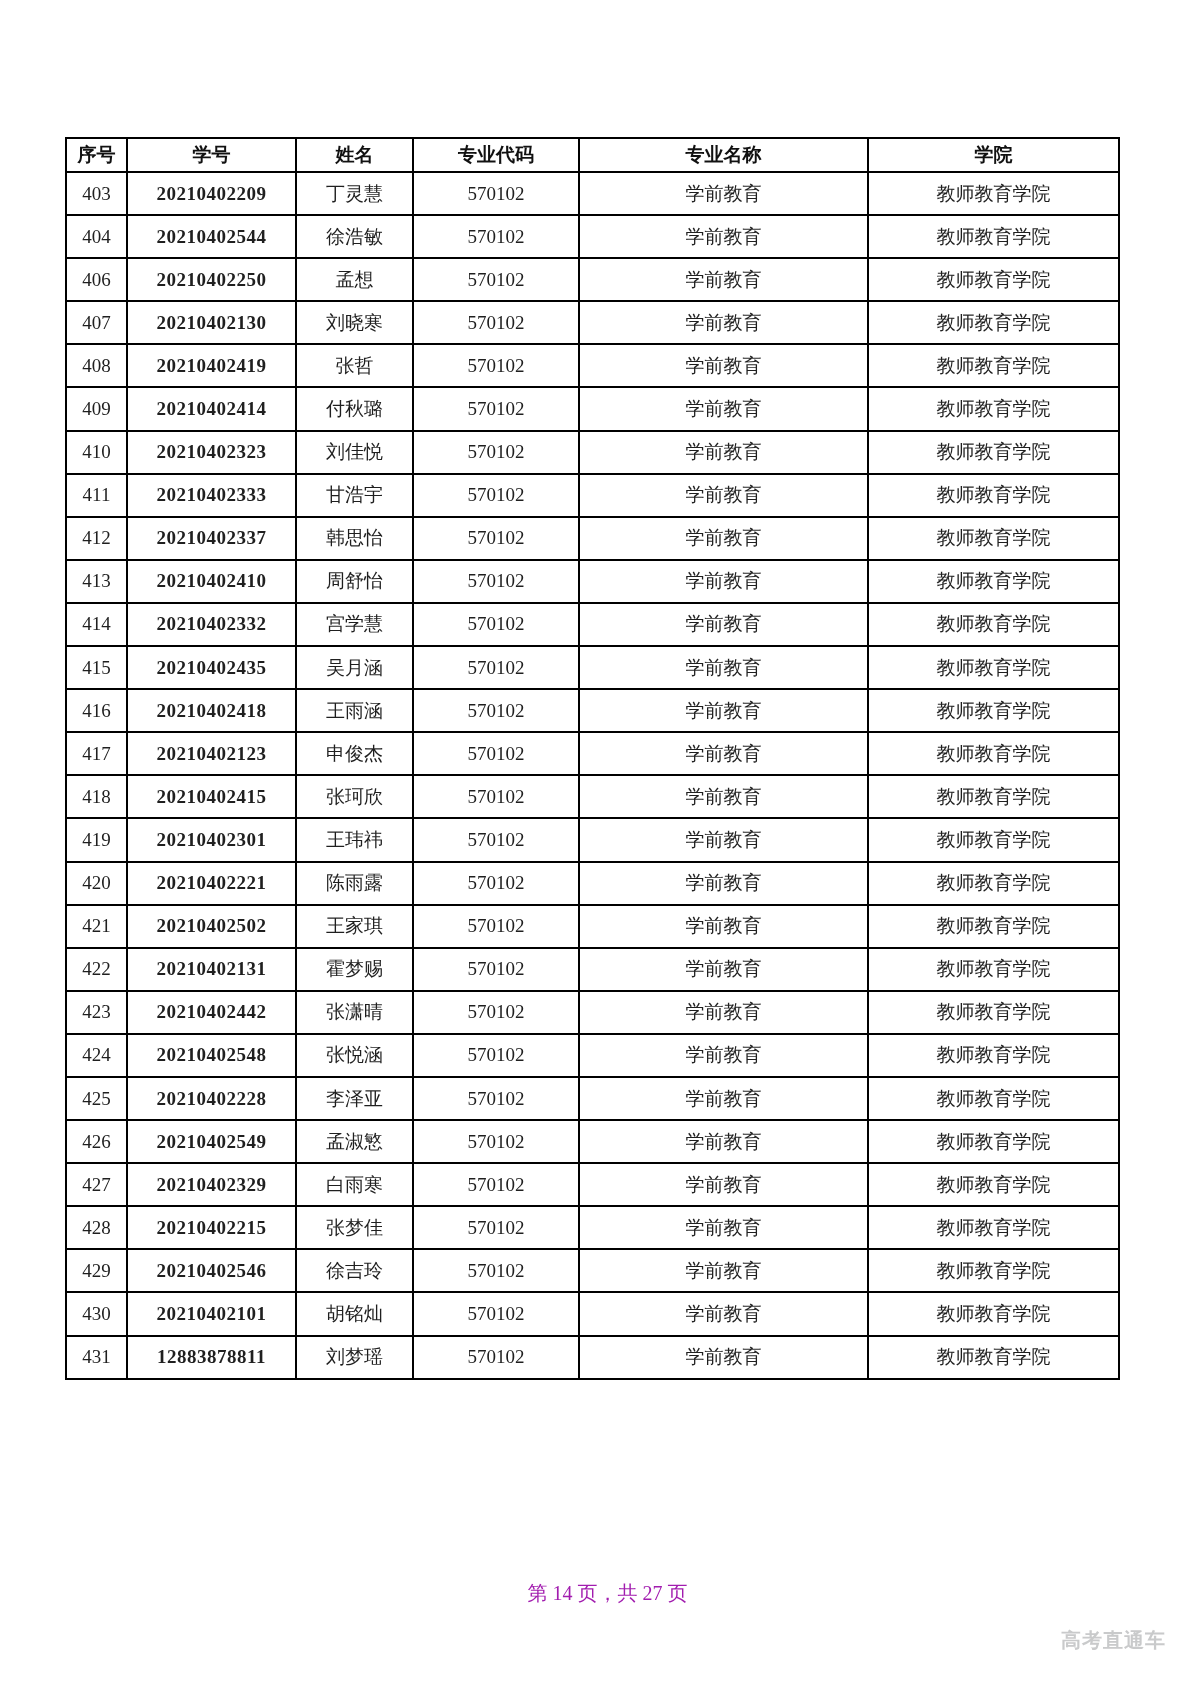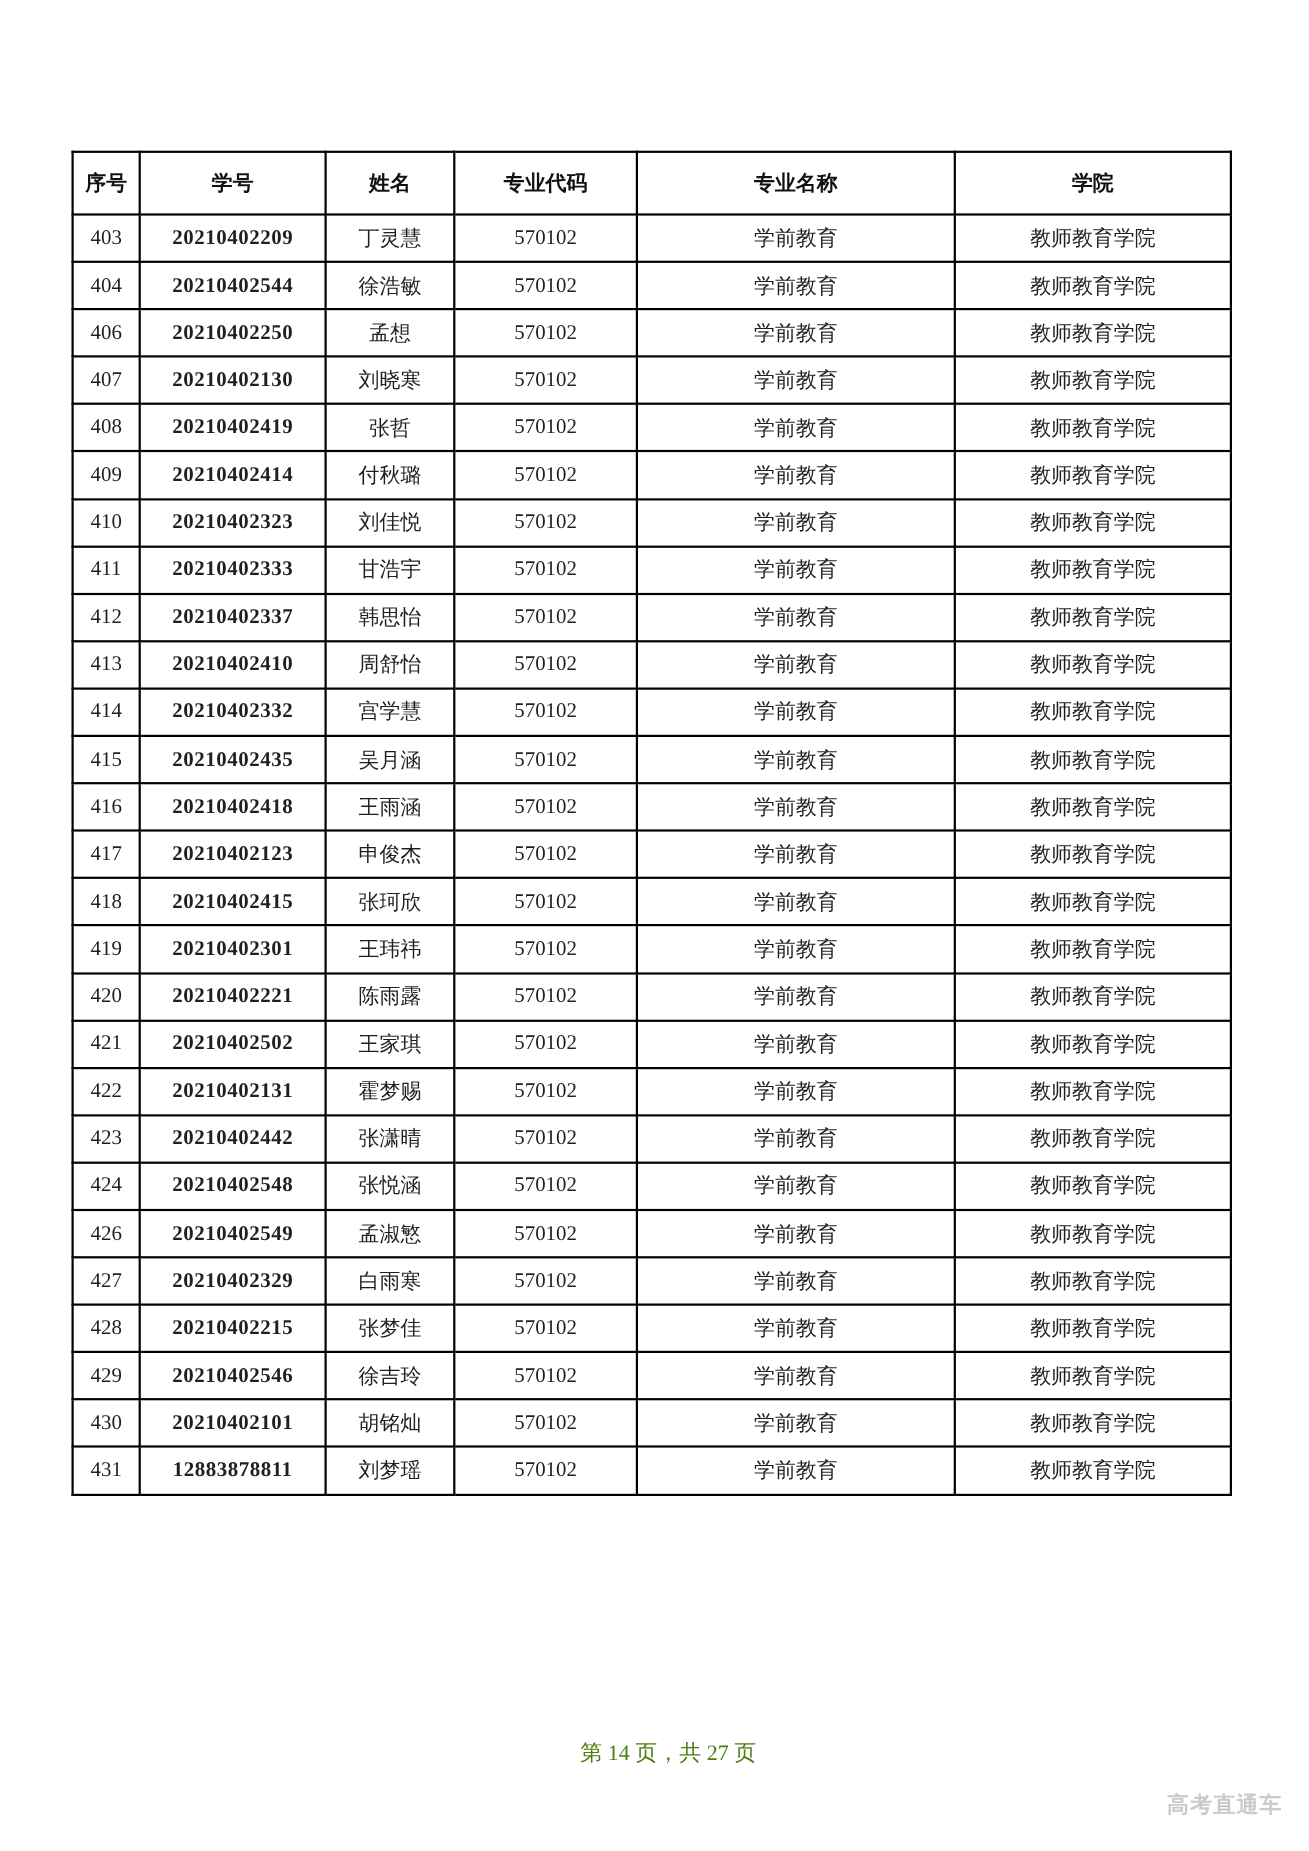--- a/index.html
+++ b/index.html
@@ -21,40 +21,40 @@
     table-layout: fixed;
   }
   .doc-table th, .doc-table td {
     border: 2px solid #000000;
     text-align: center;
     vertical-align: middle;
     overflow: hidden;
     white-space: nowrap;
   }
   .doc-table th {
-    height: 57px;
+    height: 34px;
     font-family: "Liberation Sans", "DejaVu Sans", sans-serif;
     font-weight: bold;
     font-size: 19px;
     color: #111111;
   }
   .doc-table td {
     height: 43.1px;
     font-size: 19px;
     font-weight: normal;
   }
   .doc-table td.c-id { letter-spacing: 0.5px; font-weight: bold; }
   .page-footer {
     position: absolute;
     top: 1580px;
     left: 0;
     width: 100%;
     text-align: center;
     font-size: 20px;
-    color: #4d7c0f;
+    color: #a21caf;
     padding-left: 25px;
   }
   .watermark {
     position: absolute;
     top: 1627px;
     right: 24px;
     font-family: "Liberation Sans", "DejaVu Sans", sans-serif;
     font-size: 20px;
     font-weight: bold;
     color: #c9cacb;
@@ -247,20 +247,28 @@
       </tr>
       <tr>
         <td class="c-seq">424</td>
         <td class="c-id">20210402548</td>
         <td class="c-name">张悦涵</td>
         <td class="c-code">570102</td>
         <td class="c-major">学前教育</td>
         <td class="c-college">教师教育学院</td>
       </tr>
       <tr>
+        <td class="c-seq">425</td>
+        <td class="c-id">20210402228</td>
+        <td class="c-name">李泽亚</td>
+        <td class="c-code">570102</td>
+        <td class="c-major">学前教育</td>
+        <td class="c-college">教师教育学院</td>
+      </tr>
+      <tr>
         <td class="c-seq">426</td>
         <td class="c-id">20210402549</td>
         <td class="c-name">孟淑慜</td>
         <td class="c-code">570102</td>
         <td class="c-major">学前教育</td>
         <td class="c-college">教师教育学院</td>
       </tr>
       <tr>
         <td class="c-seq">427</td>
         <td class="c-id">20210402329</td>

